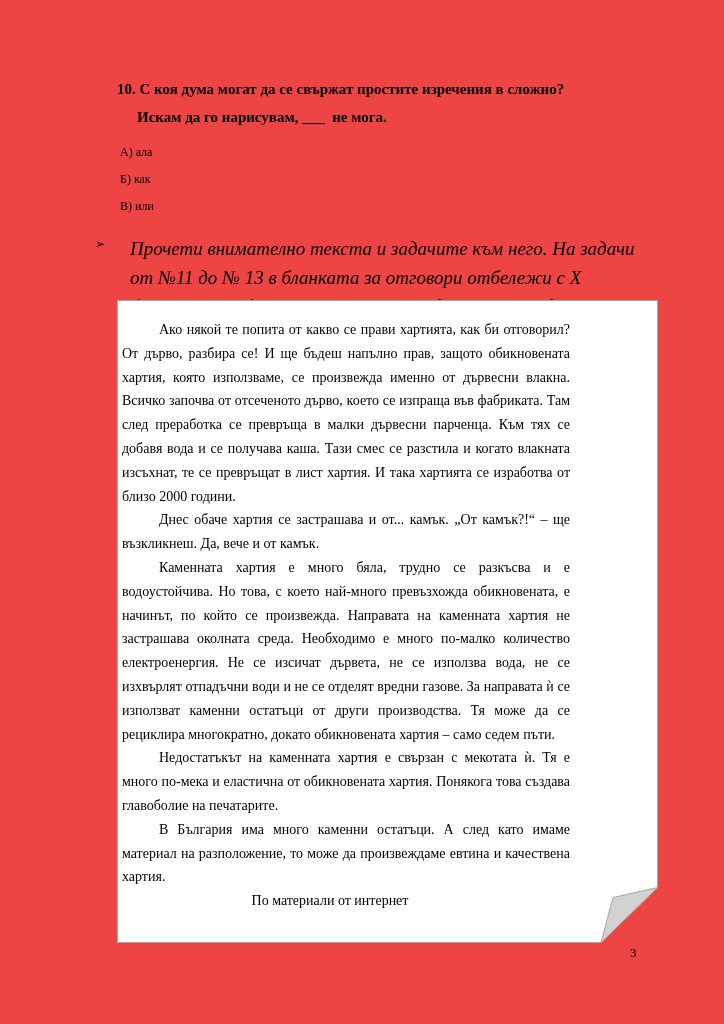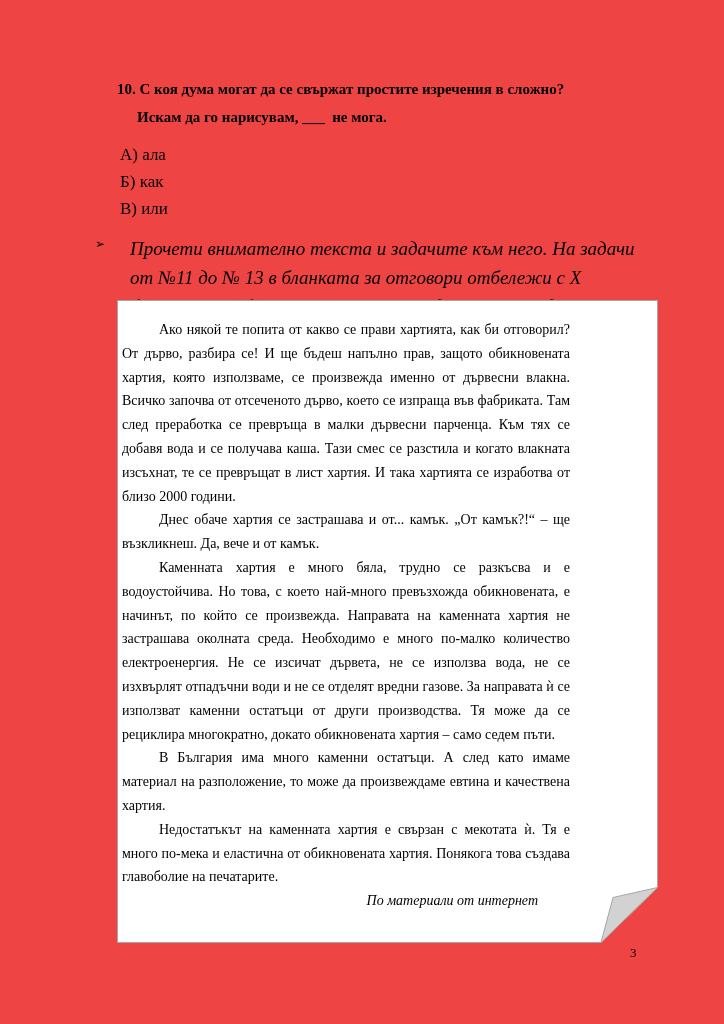--- a/index.html
+++ b/index.html
@@ -28,21 +28,21 @@
     position: absolute;
     left: 137px;
     top: 109px;
     font-size: 15px;
     font-weight: bold;
     white-space: pre-wrap;
   }
   .answer-option {
     position: absolute;
     left: 120px;
-    font-size: 17px;
+    font-size: 12px;
   }
   .opt-0 { top: 145px; }
   .opt-1 { top: 172px; }
   .opt-2 { top: 199px; }
 
   .instruction {
     position: absolute;
     left: 95px;
     top: 234px;
     width: 555px;
@@ -81,22 +81,21 @@
     font-size: 14px;
     line-height: 23.8px;
     text-align: justify;
   }
   .box-text p {
     margin: 0;
     text-indent: 37px;
   }
   .box-text p.attribution {
     text-indent: 0;
-    text-align: right;
-    font-style: italic;
+    text-align: center;
     margin-right: 32px;
   }
   .page-number {
     position: absolute;
     left: 630px;
     top: 945px;
     font-size: 13px;
   }
 </style>
 </head>
@@ -119,21 +118,21 @@
 
   <div class="reading-box">
     <svg class="box-frame" width="541" height="643" viewBox="0 0 541 643">
       <path d="M0.5,0.5 H540.5 V587.5 L484,642.5 H0.5 Z" fill="#ffffff" stroke="#a6a6a6" stroke-width="1"></path>
       <path d="M484,642.5 L540.5,587.5 L496,597.5 Z" fill="#d2d2d2" stroke="#a6a6a6" stroke-width="1" stroke-linejoin="miter"></path>
     </svg>
     <div class="box-text">
       <p>Ако някой те попита от какво се прави хартията, как би отговорил? От дърво, разбира се! И ще бъдеш напълно прав, защото обикновената хартия, която използваме, се произвежда именно от дървесни влакна. Всичко започва от отсеченото дърво, което се изпраща във фабриката. Там след преработка се превръща в малки дървесни парченца. Към тях се добавя вода и се получава каша. Тази смес се разстила и когато влакната изсъхнат, те се превръщат в лист хартия. И така хартията се изработва от близо 2000 години.</p>
       <p>Днес обаче хартия се застрашава и от... камък. „От камък?!“ – ще възкликнеш. Да, вече и от камък.</p>
       <p>Каменната хартия е много бяла, трудно се разкъсва и е водоустойчива. Но това, с което най-много превъзхожда обикновената, е начинът, по който се произвежда. Направата на каменната хартия не застрашава околната среда. Необходимо е много по-малко количество електроенергия. Не се изсичат дървета, не се използва вода, не се изхвърлят отпадъчни води и не се отделят вредни газове. За направата ѝ се използват каменни остатъци от други производства. Тя може да се рециклира многократно, докато обикновената хартия – само седем пъти.</p>
+      <p>Недостатъкът на каменната хартия е свързан с мекотата ѝ. Тя е много по-мека и еластична от обикновената хартия. Понякога това създава главоболие на печатарите.</p>
       <p>В България има много каменни остатъци. А след като имаме материал на разположение, то може да произвеждаме евтина и качествена хартия.</p>
-      <p>Недостатъкът на каменната хартия е свързан с мекотата ѝ. Тя е много по-мека и еластична от обикновената хартия. Понякога това създава главоболие на печатарите.</p>
       <p class="attribution">По материали от интернет</p>
     </div>
   </div>
 
   <div class="page-number">3</div>
 
 </div>
 
 </body></html>

